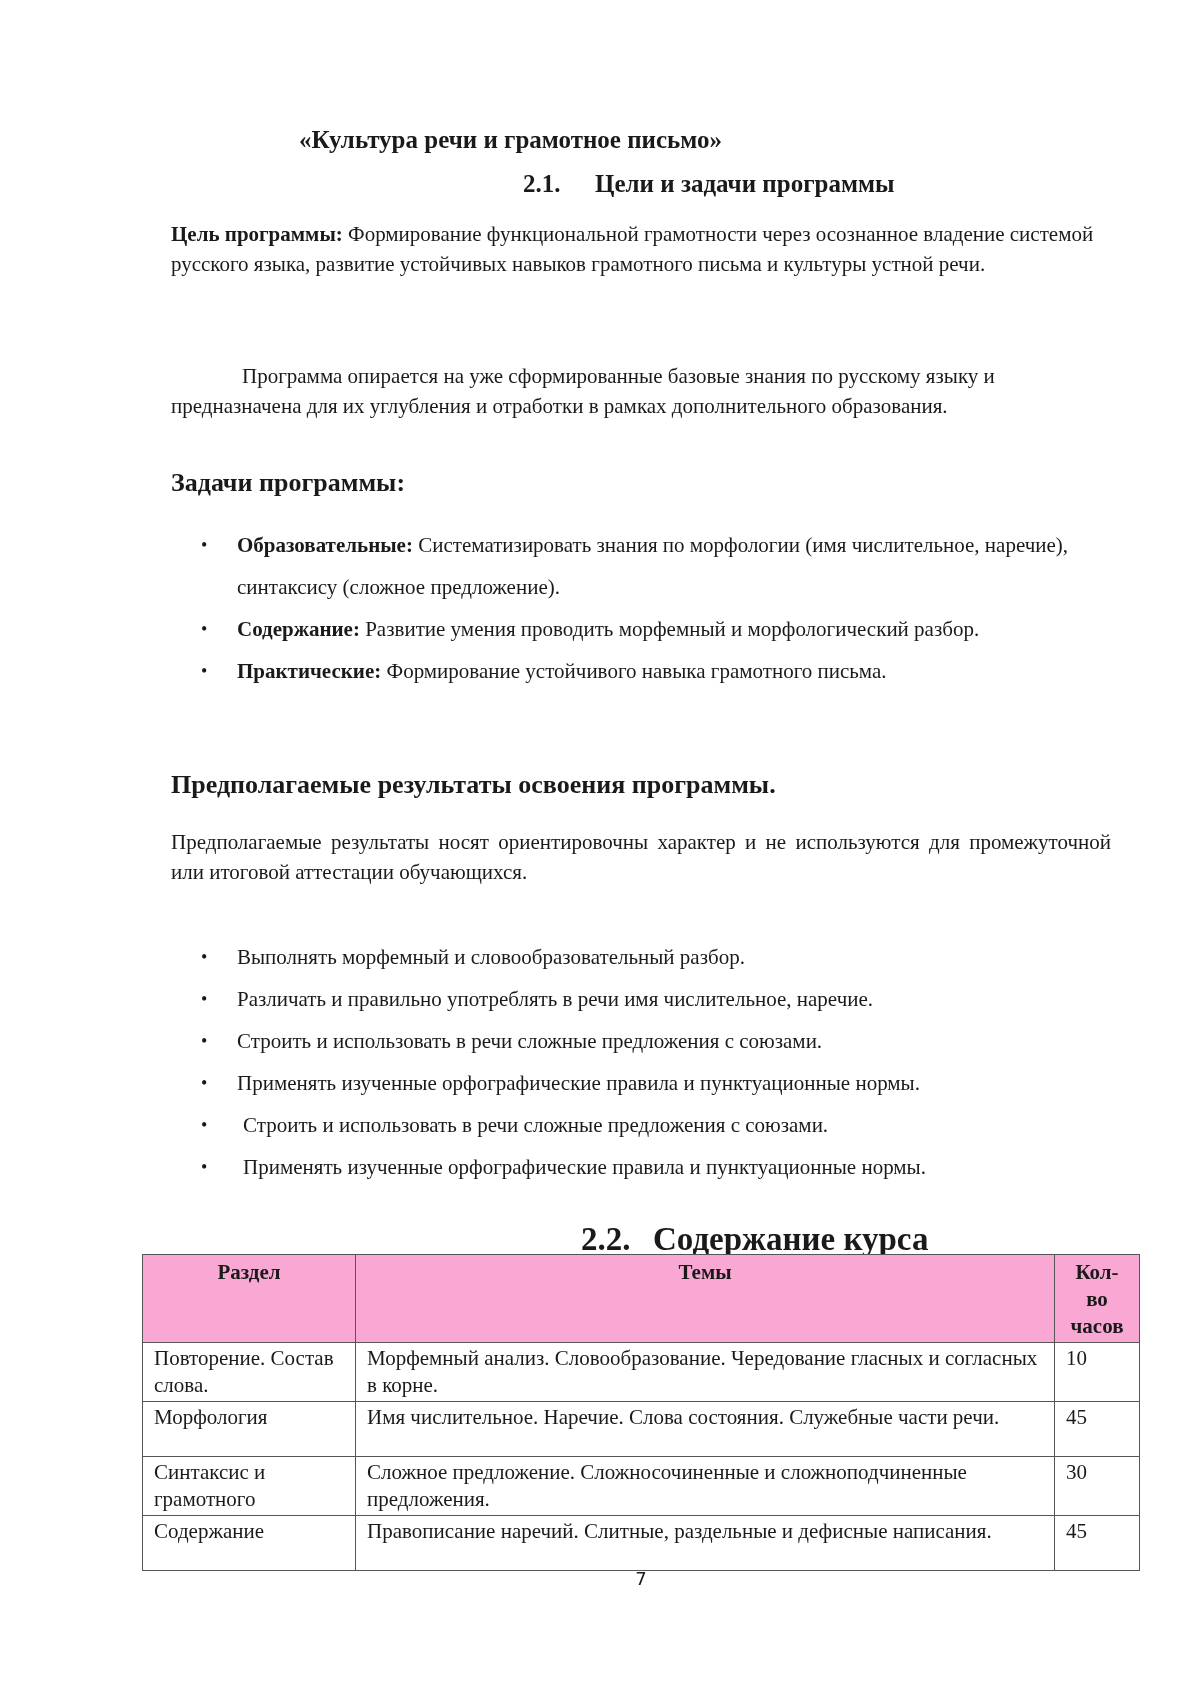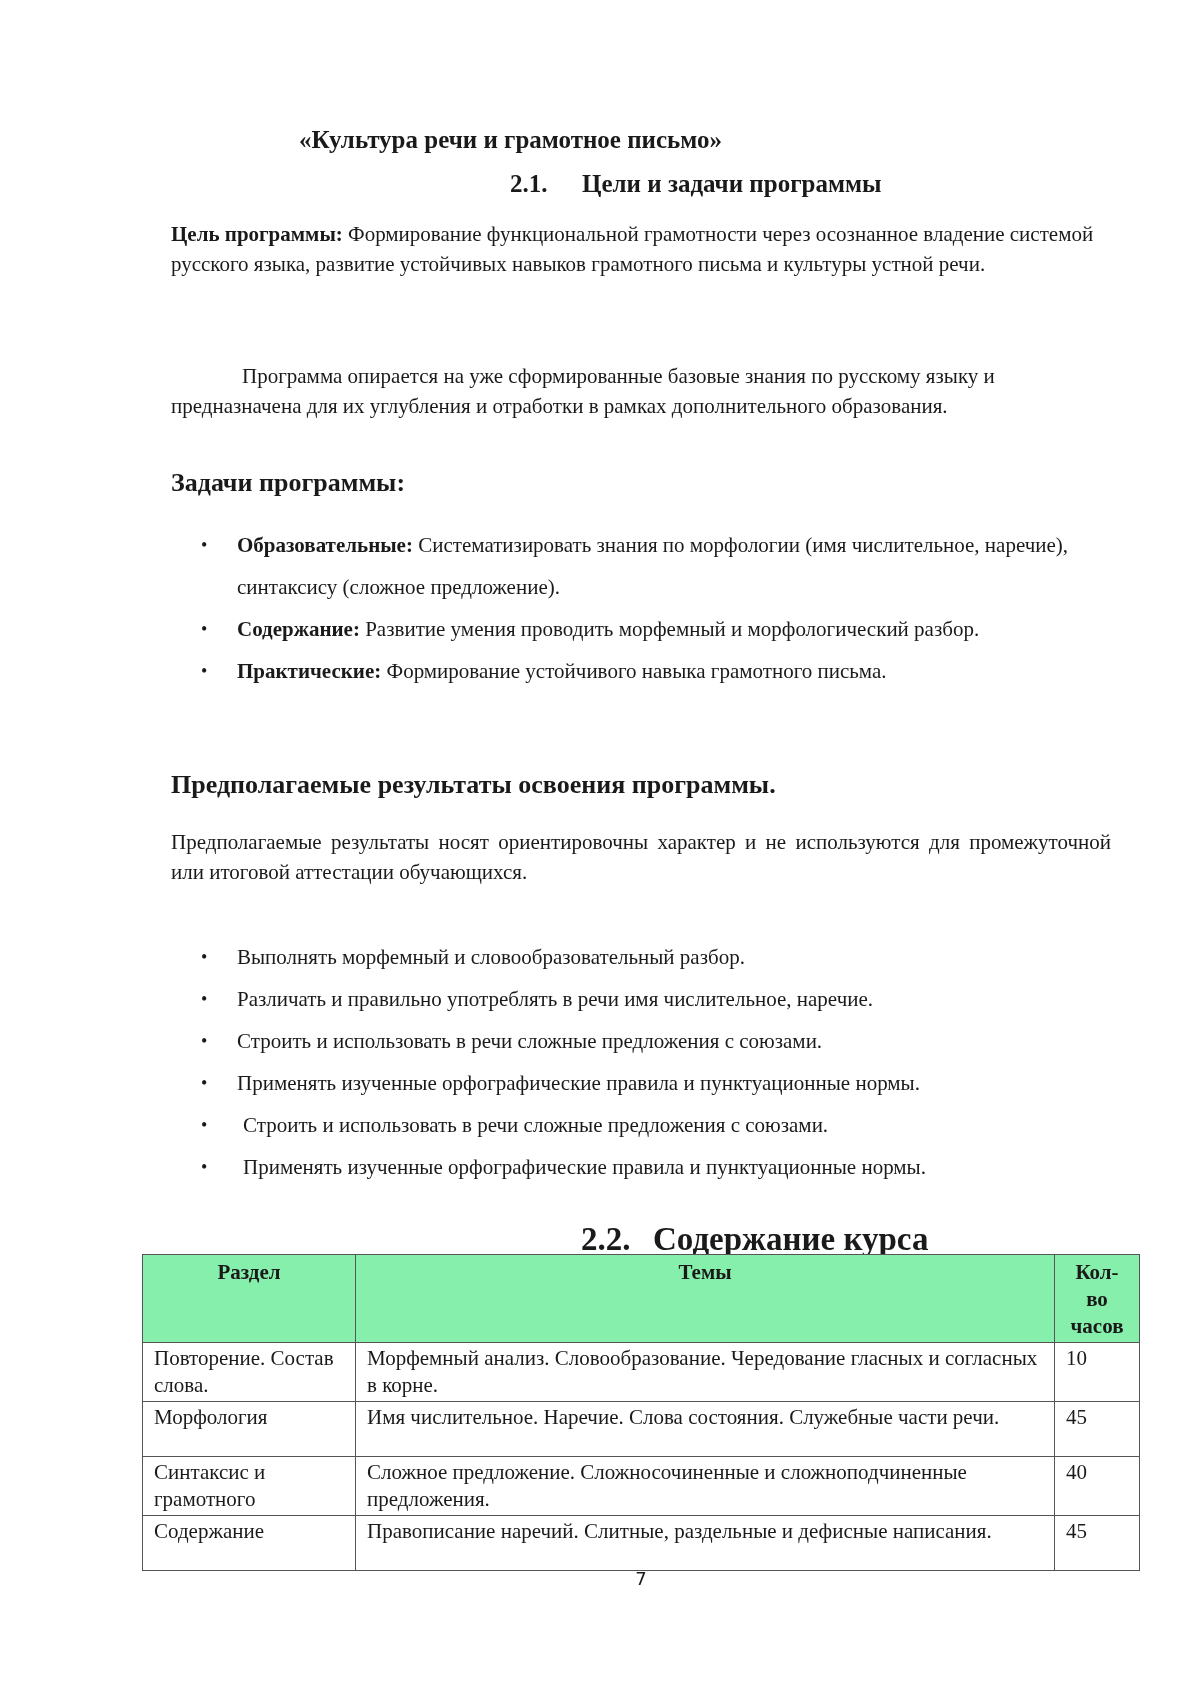--- a/index.html
+++ b/index.html
@@ -1,34 +1,34 @@
 <!DOCTYPE html>
 <html><head>
 <meta charset="utf-8">
 <style>
   html, body { margin: 0; padding: 0; background: #ffffff; }
   body { width: 1190px; height: 1683px; position: relative; overflow: hidden;
          font-family: "Liberation Serif", "DejaVu Serif", serif; color: #1a1a1a; }
   .abs { position: absolute; }
   .title { left: 0; width: 992px; text-align: center; font-weight: bold; font-size: 25px; top: 126px; padding-left: 29px; box-sizing: border-box; }
   .h21 { top: 170px; left: 510px; font-weight: bold; font-size: 25px; white-space: pre; }
-  .h21 .num { display: inline-block; width: 72px; }
+  .h21 .num { display: inline-block; width: 72px; margin-left: 13px; }
   .para { left: 171px; width: 940px; font-size: 21px; line-height: 30px; }
   .para b { font-weight: bold; }
   .justify { text-align: justify; text-align-last: left; }
   .indent { text-indent: 71px; }
   .heading { left: 171px; font-weight: bold; font-size: 26px; }
   ul.blist { list-style: none; margin: 0; padding: 0; }
   ul.blist li { position: relative; font-size: 21px; line-height: 42px; }
   ul.blist li .bullet { position: absolute; left: -36px; top: 0; font-size: 18px; }
   .h22 { top: 1221px; left: 581px; font-weight: bold; font-size: 33px; white-space: pre; }
   .h22 .num { display: inline-block; width: 72px; }
   table.course { position: absolute; left: 142px; top: 1254px; width: 998px; border-collapse: collapse; font-size: 21px; }
   table.course th, table.course td { border: 1.5px solid #555; vertical-align: top; padding: 2px 11px; line-height: 27px; }
-  table.course th { background: #86efac; font-weight: bold; text-align: center; padding-top: 4px; }
+  table.course th { background: #f9a8d4; font-weight: bold; text-align: center; padding-top: 4px; }
   table.course td { height: 50px; }
   .c1 { width: 190px; } .c3 { width: 62px; }
   .pagenum { top: 1568px; left: 0; width: 1190px; text-align: center; font-family: "DejaVu Sans", sans-serif; font-size: 18px; padding-left: 92px; box-sizing: border-box; }
 </style>
 </head>
 <body>
 
 <div class="abs title">«Культура речи и грамотное письмо»</div>
 
 <div class="abs h21"><span class="num">2.1.</span><span>Цели и задачи программы</span></div>
@@ -79,21 +79,21 @@
       <td>10</td>
     </tr>
     <tr>
       <td>Морфология</td>
       <td>Имя числительное. Наречие. Слова состояния. Служебные части речи.</td>
       <td>45</td>
     </tr>
     <tr>
       <td>Синтаксис и грамотного</td>
       <td>Сложное предложение. Сложносочиненные и сложноподчиненные предложения.</td>
-      <td>40</td>
+      <td>30</td>
     </tr>
     <tr>
       <td>Содержание</td>
       <td>Правописание наречий. Слитные, раздельные и дефисные написания.</td>
       <td>45</td>
     </tr>
   </tbody>
 </table>
 
 <div class="abs pagenum">7</div>

